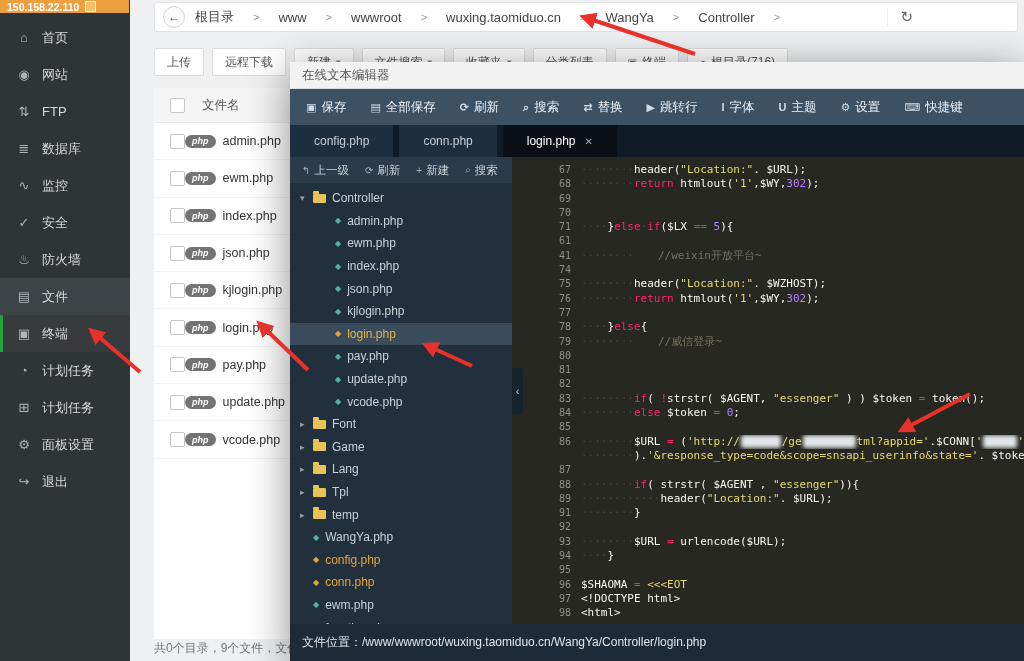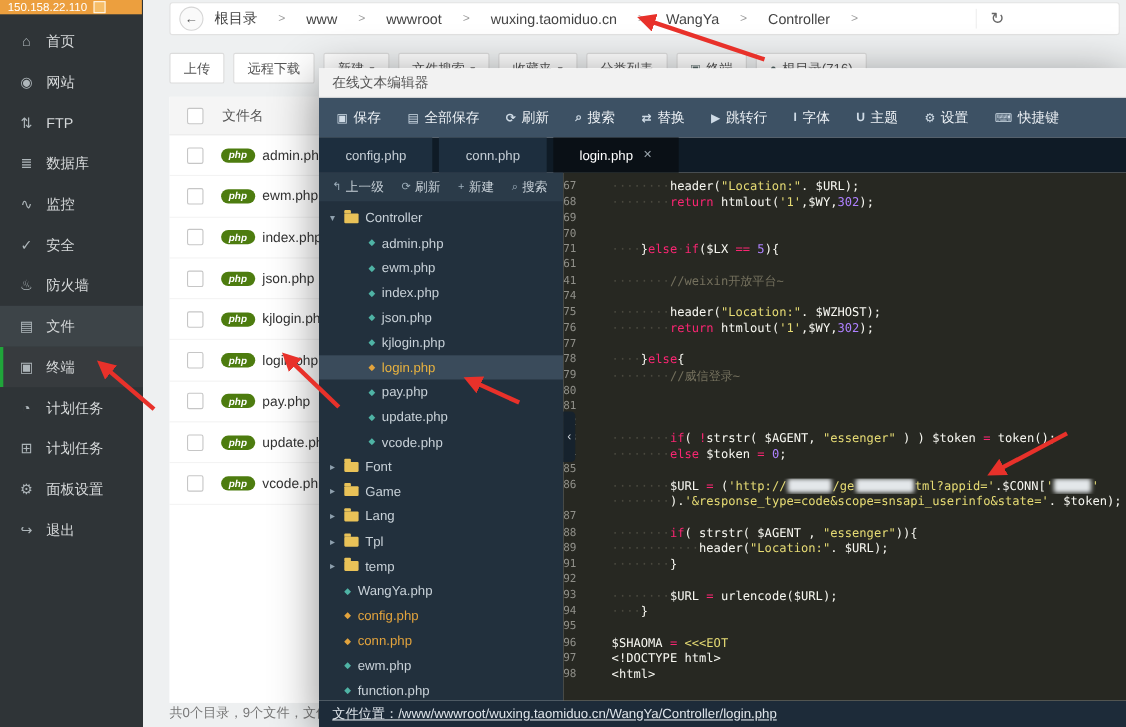--- a/index.html
+++ b/index.html
@@ -10,21 +10,21 @@
   .sidebar{position:absolute;left:0;top:0;width:130px;height:661px;background:#2f3437;z-index:5;}
   .sb-menu{padding-top:19px;}
   .sb-item{height:37px;display:flex;align-items:center;padding-left:16px;gap:10px;
            color:#d6d9da;font-size:13px;cursor:pointer;}
   .sb-item .sb-ico{width:16px;text-align:center;color:#aeb6ba;font-size:13px;}
   .sb-item.active{background:#3d4448;}
   .sb-item.marker{box-shadow:inset 3px 0 0 #20a53a;background:rgba(255,255,255,.04);}
 
   
   .ip-badge{position:absolute;left:0;top:0;height:13px;width:122px;background:#ec9f3e;color:#fff;
-            display:flex;align-items:center;gap:6px;padding-left:7px;font-size:10.5px;font-weight:normal;z-index:60;}
+            display:flex;align-items:center;gap:6px;padding-left:7px;font-size:10.5px;font-weight:bold;z-index:60;}
   .ip-ico{width:9px;height:9px;background:#f6bd67;border:1px solid rgba(255,255,255,.85);flex:none;}
 
   
   .main{position:absolute;left:130px;top:0;right:0;bottom:0;background:#eef0f1;}
   .crumbbar{position:absolute;left:24px;top:2px;right:6px;height:28px;background:#fff;border:1px solid #e2e2e2;
             border-radius:3px;display:flex;align-items:center;font-size:13px;color:#444;}
   .back-btn{width:20px;height:20px;border:1px solid #d5d5d5;border-radius:50%;display:flex;align-items:center;
             justify-content:center;margin:0 10px 0 8px;color:#555;font-size:12px;cursor:pointer;background:#fafafa;}
   .crumbs{display:flex;align-items:center;gap:19px;}
   .crumb{cursor:pointer;}
@@ -38,21 +38,21 @@
   .tb-caret{font-size:9px;color:#888;}
   .tb-glyph{font-size:10px;color:#566;}
 
   .filelist{position:absolute;left:24px;top:88px;right:0;bottom:22px;background:#fff;z-index:1;}
   .fl-head{height:34px;background:#f5f5f5;display:flex;align-items:center;border-bottom:1px solid #ebebeb;
            font-size:12.5px;color:#555;}
   .cb{width:13px;height:13px;border:1px solid #c6c6c6;border-radius:2px;background:#fff;flex:none;
       margin:0 0 0 16px;cursor:pointer;}
   .fl-head .head-label{margin-left:17px;cursor:pointer;}
   .fl-row{height:36.3px;display:flex;align-items:center;border-bottom:1px solid #f3f3f3;cursor:pointer;}
-  .pill{margin-left:16px;background:#4d7c0f;color:#fff;font-size:9px;font-style:italic;font-weight:bold;
+  .pill{margin-left:0;background:#737373;color:#fff;font-size:9px;font-style:italic;font-weight:bold;
         padding:1.5px 7px;border-radius:8px;flex:none;}
   .fl-name{margin-left:7px;font-size:12.5px;color:#333;}
   .list-status{position:absolute;left:24px;bottom:4px;font-size:12px;color:#777;z-index:1;}
 
   
   .editor{position:absolute;left:290px;top:62px;width:734px;height:599px;z-index:40;display:flex;
           flex-direction:column;box-shadow:0 8px 40px rgba(0,0,0,.45);}
   .m-title{height:26px;background:#f2f2f2;border-bottom:1px solid #e0e0e0;display:flex;align-items:center;
            padding-left:12px;font-size:12.5px;color:#555;flex:none;cursor:move;}
   .ed-toolbar{height:36px;background:#3d5164;display:flex;align-items:center;gap:24px;padding-left:16px;flex:none;}
@@ -86,32 +86,32 @@
   .tr-row.selected{background:#3a4b5b;}
   .tr-row.selected .tr-name{color:#e8b23f;}
 
   .handle{position:absolute;left:222px;top:50%;transform:translateY(-50%);width:11px;height:46px;background:#16222d;
           color:#cfd6dc;display:flex;align-items:center;justify-content:center;border-radius:0 4px 4px 0;
           font-size:11px;cursor:pointer;z-index:6;}
 
   .code{flex:1;background:#272822;overflow:hidden;padding-top:6px;cursor:text;}
   .cl{display:flex;height:14.3px;line-height:14.3px;font-family:"DejaVu Sans Mono",monospace;font-size:11px;
       white-space:pre;}
-  .g{width:34px;flex:none;padding-right:10px;color:#90908a;font-size:10px;}
+  .g{width:34px;flex:none;text-align:right;padding-right:10px;color:#90908a;font-size:10px;padding-left:25px;}
   .ct{flex:1;overflow:hidden;}
   .tok-d{color:#f8f8f2;}
   .tok-k{color:#f92672;}
   .tok-s{color:#e6db74;}
   .tok-n2{color:#ae81ff;}
-  .tok-c{color:#75715e;}
+  .tok-c{color:#75715e;margin-left:24px;}
   .tok-ws{color:#49483e;}
   .tok-r{color:transparent;background:#e3e7ea;filter:blur(2px);border-radius:2px;margin:0 1px;}
 
-  .ed-status{height:24px;background:#1d2b39;color:#dfe5ea;font-size:12px;display:flex;align-items:center;
-             padding-left:12px;flex:none;text-decoration:underline;}
+  .ed-status{height:37px;background:#1d2b39;color:#dfe5ea;font-size:12px;display:flex;align-items:center;
+             padding-left:12px;flex:none;}
 
   
   .arrows{position:absolute;inset:0;z-index:90;pointer-events:none;}
 </style>
 </head>
 <body>
 
 <div class="screen">
 
   <aside class="sidebar">

